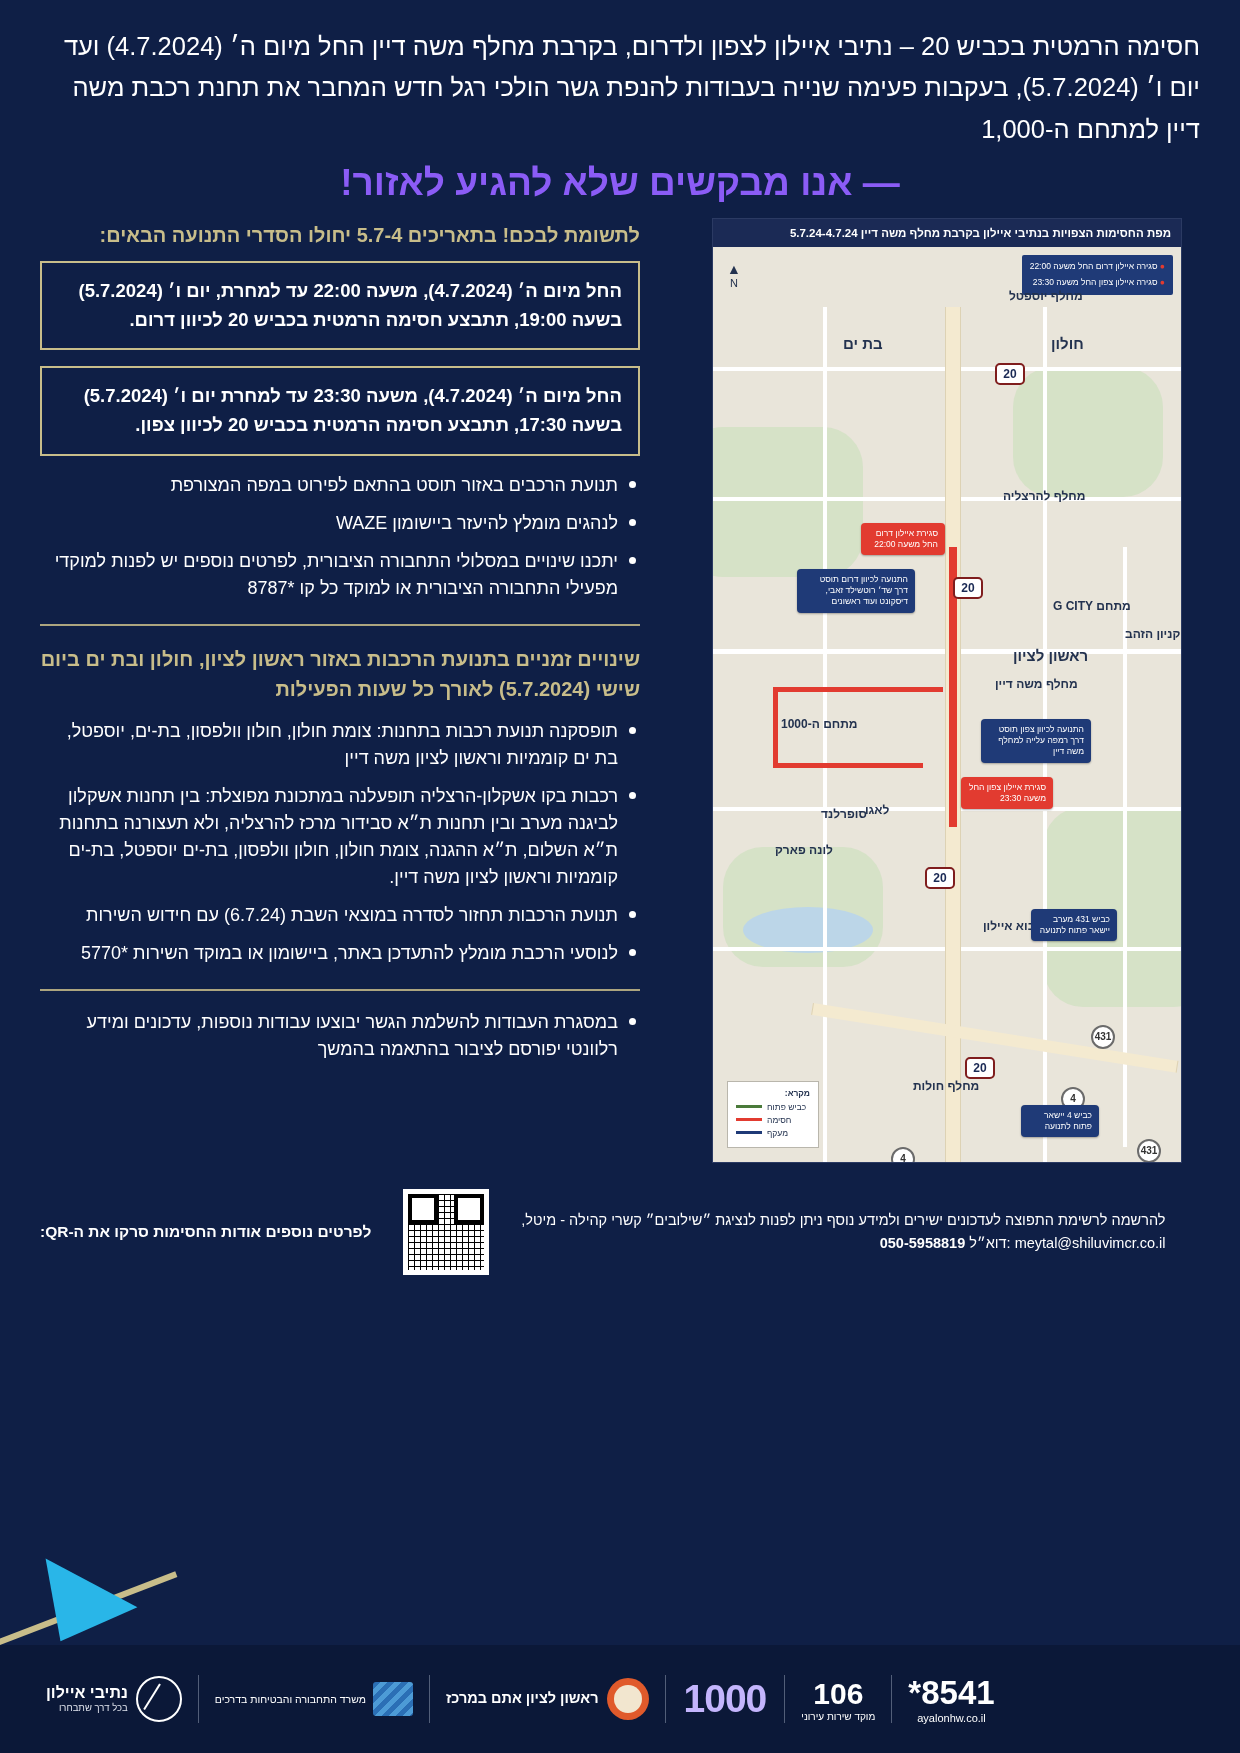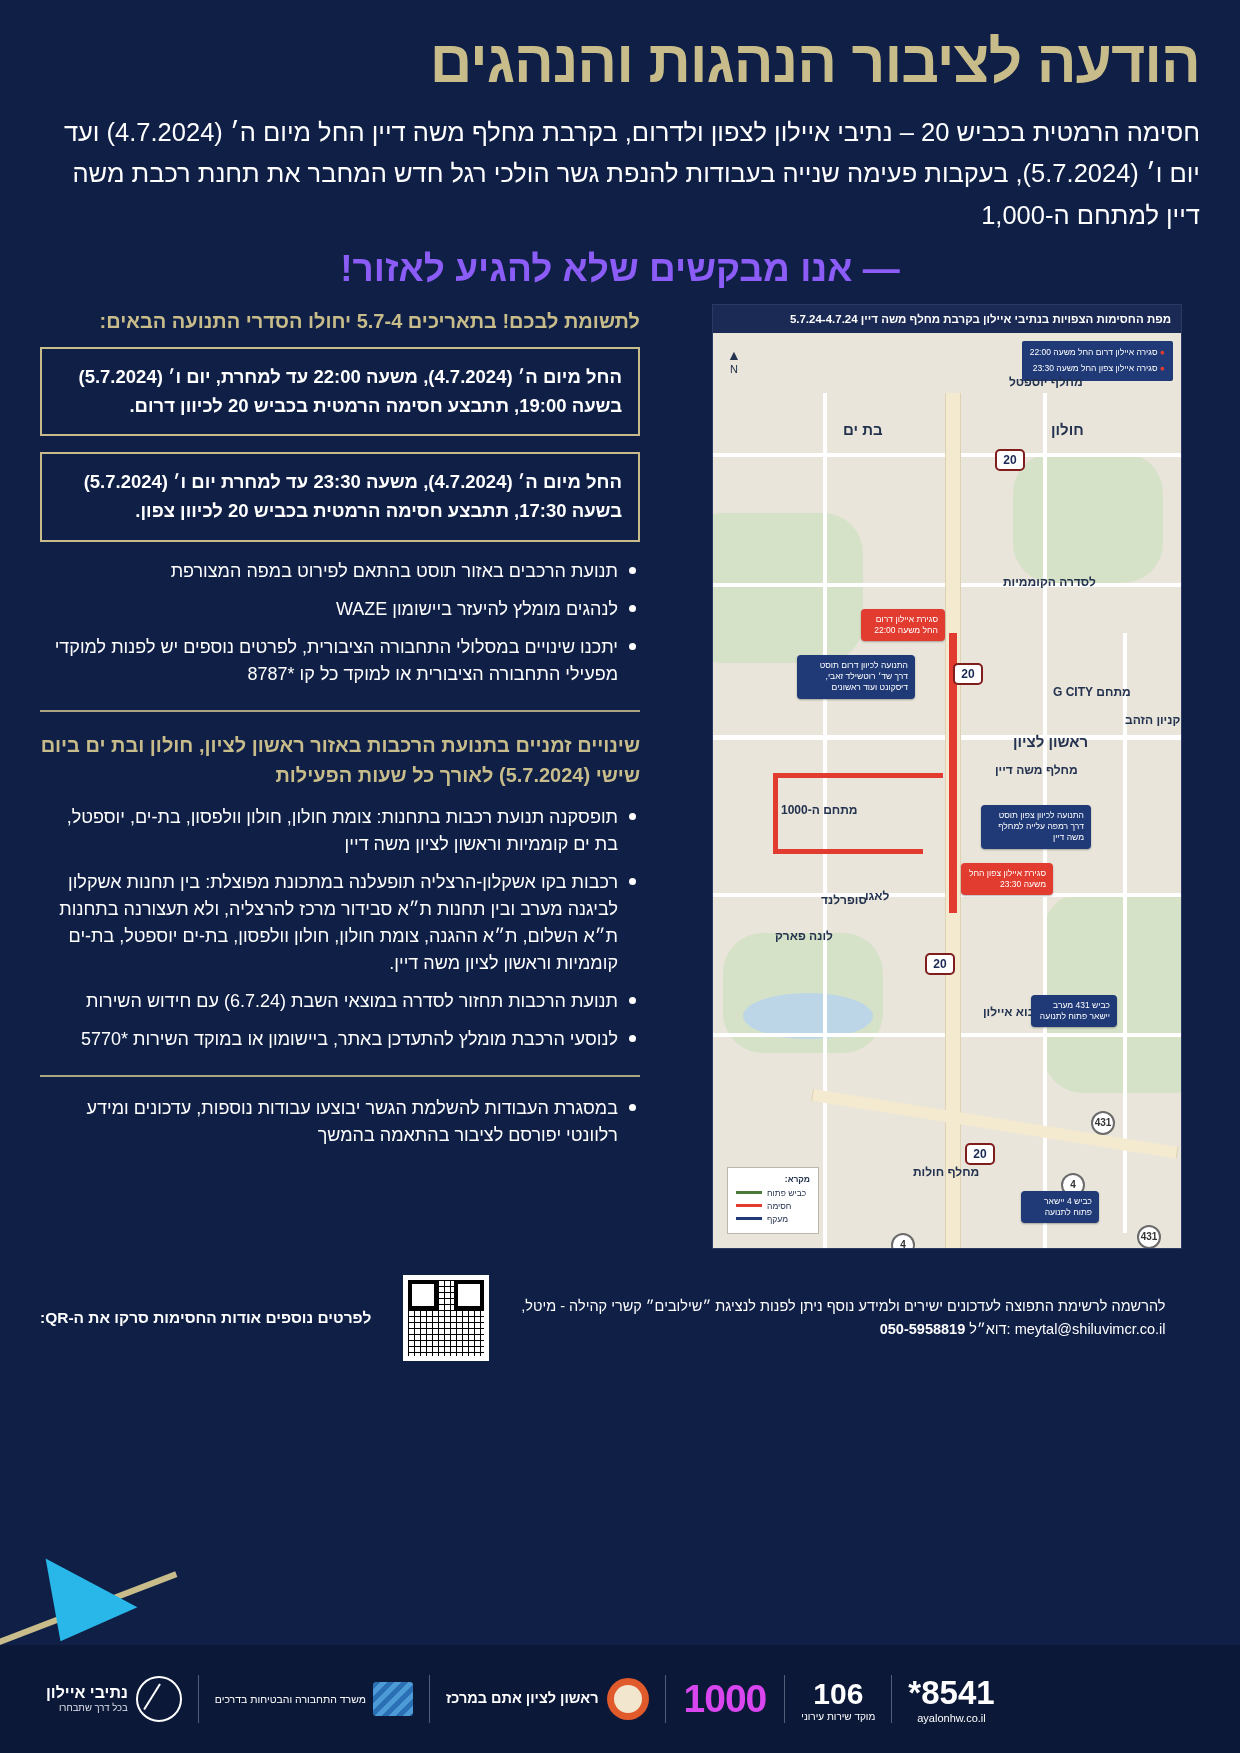--- a/index.html
+++ b/index.html
@@ -194,21 +194,21 @@
   .circ:after{ content:""; position:absolute; left:50%; top:6px; width:2px; height:30px; background:#fff; transform:rotate(32deg); transform-origin:top;}
   .mot { display:flex; flex-direction:row-reverse; align-items:center; gap:7px;}
   .mot-mark { width:40px; height:34px; background:
       repeating-linear-gradient(135deg,#2b6fb5 0 5px,#4d9bd6 5px 10px);
       border-radius:3px;}
   .mot-txt { font-size:10.5px; line-height:1.35; text-align:right; color:#fff;}
   .rish { display:flex; flex-direction:row-reverse; align-items:center; gap:8px;}
   .rish-mark { width:42px; height:42px; border-radius:50%; background:#e05a2b; position:relative;}
   .rish-mark:after{content:"";position:absolute;inset:7px;border-radius:50%;background:#f2e6cf;}
   .rish-txt { font-size:14.5px; font-weight:bold; line-height:1.2; text-align:right; color:#fff;}
-  .thousand { font-size:39px; font-weight:bold; color:#d946ef; letter-spacing:-1px; padding:0 18px;}
+  .thousand { font-size:39px; font-weight:bold; color:#c4b5fd; letter-spacing:-1px; padding:0 18px;}
   .num106 { text-align:center; color:#fff; padding:0 16px;}
   .num106 .n { font-size:30px; font-weight:bold;}
   .num106 .s { font-size:10px;}
   .num8541 { text-align:center; color:#fff; padding:0 16px;}
   .num8541 .n { font-size:33px; font-weight:bold; direction:ltr;}
   .num8541 .s { font-size:11px; direction:ltr;}
 
   .arrow-deco {
     position:absolute; left:24px; bottom:108px; width:0; height:0;
     border-left:52px solid transparent; border-right:52px solid transparent;
@@ -217,21 +217,20 @@
   .gold-stripe {
     position:absolute; left:0; bottom:108px; width:190px; height:6px; background:#c8bd8a; transform:rotate(-21deg); transform-origin:left bottom;
   }
 </style>
 </head>
 <body>
 
 <div class="page">
 
   <div class="header">
-    <div class="main-title">הודעה לציבור הנהגות והנהגים</div>
     <div class="subtitle">חסימה הרמטית בכביש 20 – נתיבי איילון לצפון ולדרום, בקרבת מחלף משה דיין החל מיום ה׳ (4.7.2024) ועד יום ו׳ (5.7.2024), בעקבות פעימה שנייה בעבודות להנפת גשר הולכי רגל חדש המחבר את תחנת רכבת משה דיין למתחם ה-1,000</div>
     <div class="plea">— אנו מבקשים שלא להגיע לאזור!</div>
   </div>
 
   <div class="body-wrap">
 
     <div class="col-right">
       <div class="attention">לתשומת לבכם! בתאריכים 5.7-4 יחולו הסדרי התנועה הבאים:</div>
 
       <div class="box">החל מיום ה׳ (4.7.2024), משעה 22:00 עד למחרת, יום ו׳ (5.7.2024) בשעה 19:00, תתבצע חסימה הרמטית בכביש 20 לכיוון דרום.</div>
@@ -298,21 +297,21 @@
           <div class="legend-panel">
             <div><span class="dot">●</span> <span>סגירה איילון דרום החל משעה 22:00</span></div>
             <div style="margin-top:4px;"><span class="dot">●</span> <span>סגירה איילון צפון החל משעה 23:30</span></div>
           </div>
 
           <div id="map-dynamic">
               <div class="maplabel big" style="left: 130px; top: 88px;">בת ים</div>
               <div class="maplabel big" style="left: 338px; top: 88px;">חולון</div>
               <div class="maplabel big" style="left: 300px; top: 400px;">ראשון לציון</div>
               <div class="maplabel mid" style="left: 296px; top: 42px;">מחלף יוספטל</div>
-              <div class="maplabel mid" style="left: 290px; top: 242px;">לסדרה הקוממיות</div>
+              <div class="maplabel mid" style="left: 290px; top: 242px;">מחלף להרצליה</div>
               <div class="maplabel mid" style="left: 282px; top: 430px;">מחלף משה דיין</div>
               <div class="maplabel mid" style="left: 340px; top: 352px;">מתחם G CITY</div>
               <div class="maplabel mid" style="left: 412px; top: 380px;">קניון הזהב</div>
               <div class="maplabel mid" style="left: 68px; top: 470px;">מתחם ה-1000</div>
               <div class="maplabel mid" style="left: 270px; top: 672px;">מחלף מבוא איילון</div>
               <div class="maplabel mid" style="left: 200px; top: 832px;">מחלף חולות</div>
               <div class="maplabel mid" style="left: 108px; top: 560px;">סופרלנד</div>
               <div class="maplabel mid" style="left: 152px; top: 556px;">לאגו</div>
               <div class="maplabel mid" style="left: 62px; top: 596px;">לונה פארק</div>
               <div class="shield" style="left: 282px; top: 116px;">20</div>

